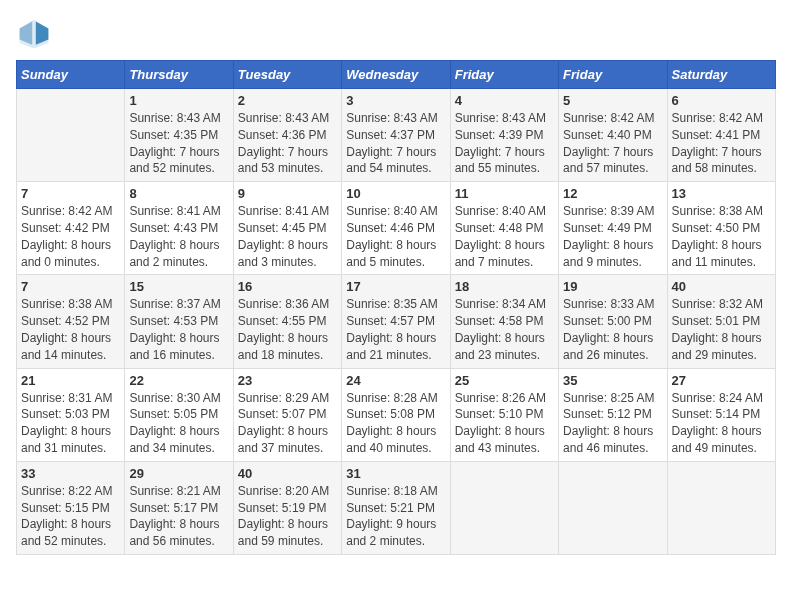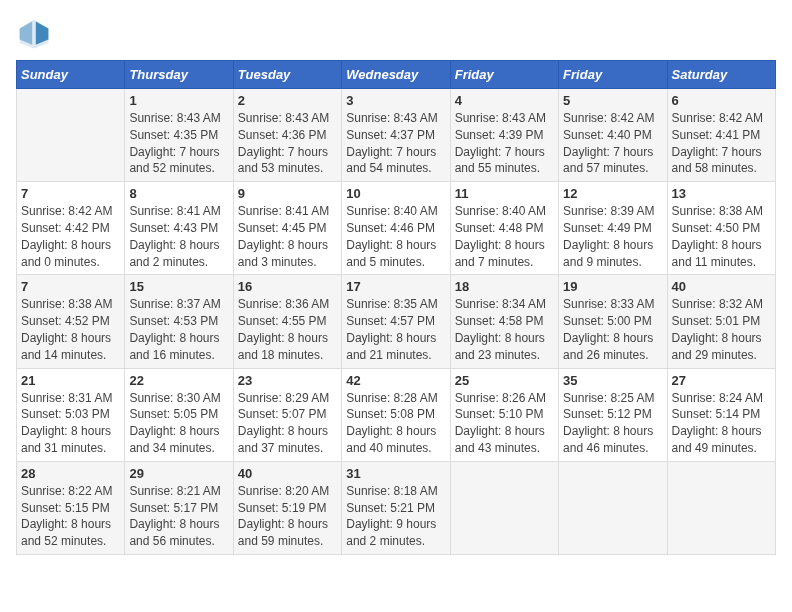--- a/index.html
+++ b/index.html
@@ -223,39 +223,39 @@
         </td>
         <td>
           <span class="day-number">22</span>
           <div class="day-info">Sunrise: 8:30 AM<br>Sunset: 5:05 PM<br>Daylight: 8 hours and 34 minutes.</div>
         </td>
         <td>
           <span class="day-number">23</span>
           <div class="day-info">Sunrise: 8:29 AM<br>Sunset: 5:07 PM<br>Daylight: 8 hours and 37 minutes.</div>
         </td>
         <td>
-          <span class="day-number">42</span>
+          <span class="day-number">24</span>
           <div class="day-info">Sunrise: 8:28 AM<br>Sunset: 5:08 PM<br>Daylight: 8 hours and 40 minutes.</div>
         </td>
         <td>
           <span class="day-number">25</span>
           <div class="day-info">Sunrise: 8:26 AM<br>Sunset: 5:10 PM<br>Daylight: 8 hours and 43 minutes.</div>
         </td>
         <td>
           <span class="day-number">35</span>
           <div class="day-info">Sunrise: 8:25 AM<br>Sunset: 5:12 PM<br>Daylight: 8 hours and 46 minutes.</div>
         </td>
         <td>
           <span class="day-number">27</span>
           <div class="day-info">Sunrise: 8:24 AM<br>Sunset: 5:14 PM<br>Daylight: 8 hours and 49 minutes.</div>
         </td>
       </tr>
       <tr>
         <td>
-          <span class="day-number">28</span>
+          <span class="day-number">33</span>
           <div class="day-info">Sunrise: 8:22 AM<br>Sunset: 5:15 PM<br>Daylight: 8 hours and 52 minutes.</div>
         </td>
         <td>
           <span class="day-number">29</span>
           <div class="day-info">Sunrise: 8:21 AM<br>Sunset: 5:17 PM<br>Daylight: 8 hours and 56 minutes.</div>
         </td>
         <td>
           <span class="day-number">40</span>
           <div class="day-info">Sunrise: 8:20 AM<br>Sunset: 5:19 PM<br>Daylight: 8 hours and 59 minutes.</div>
         </td>

